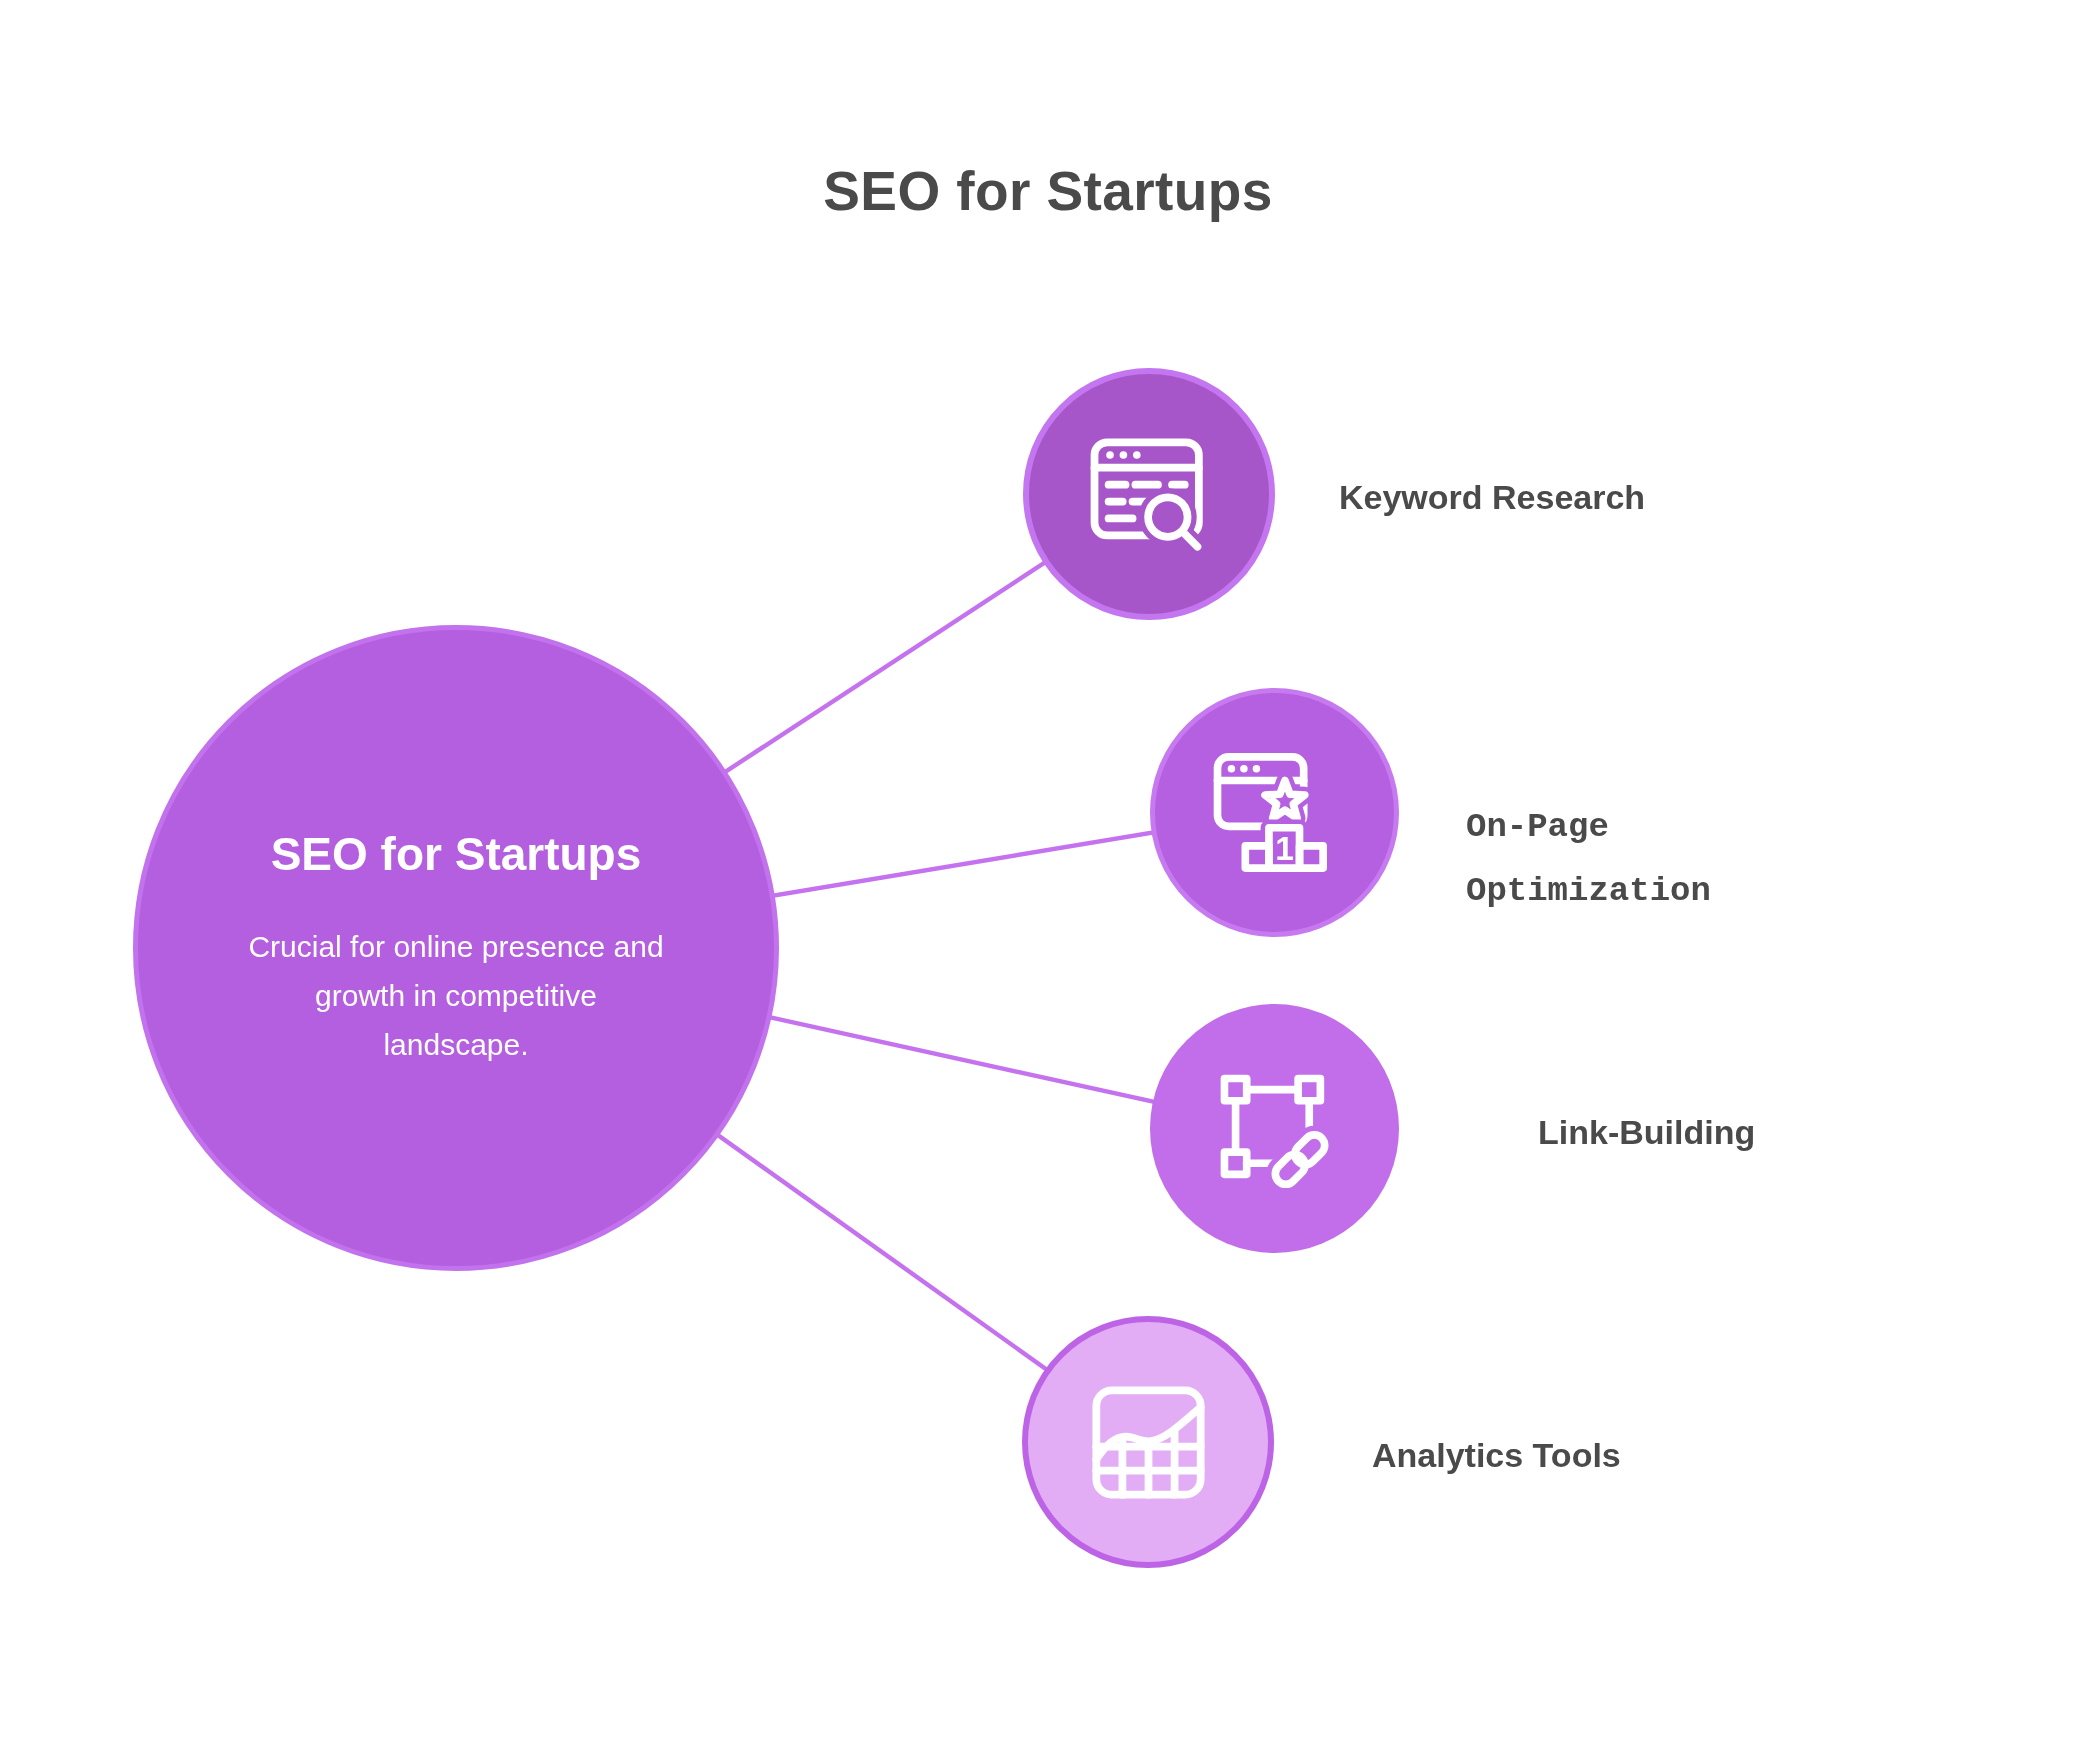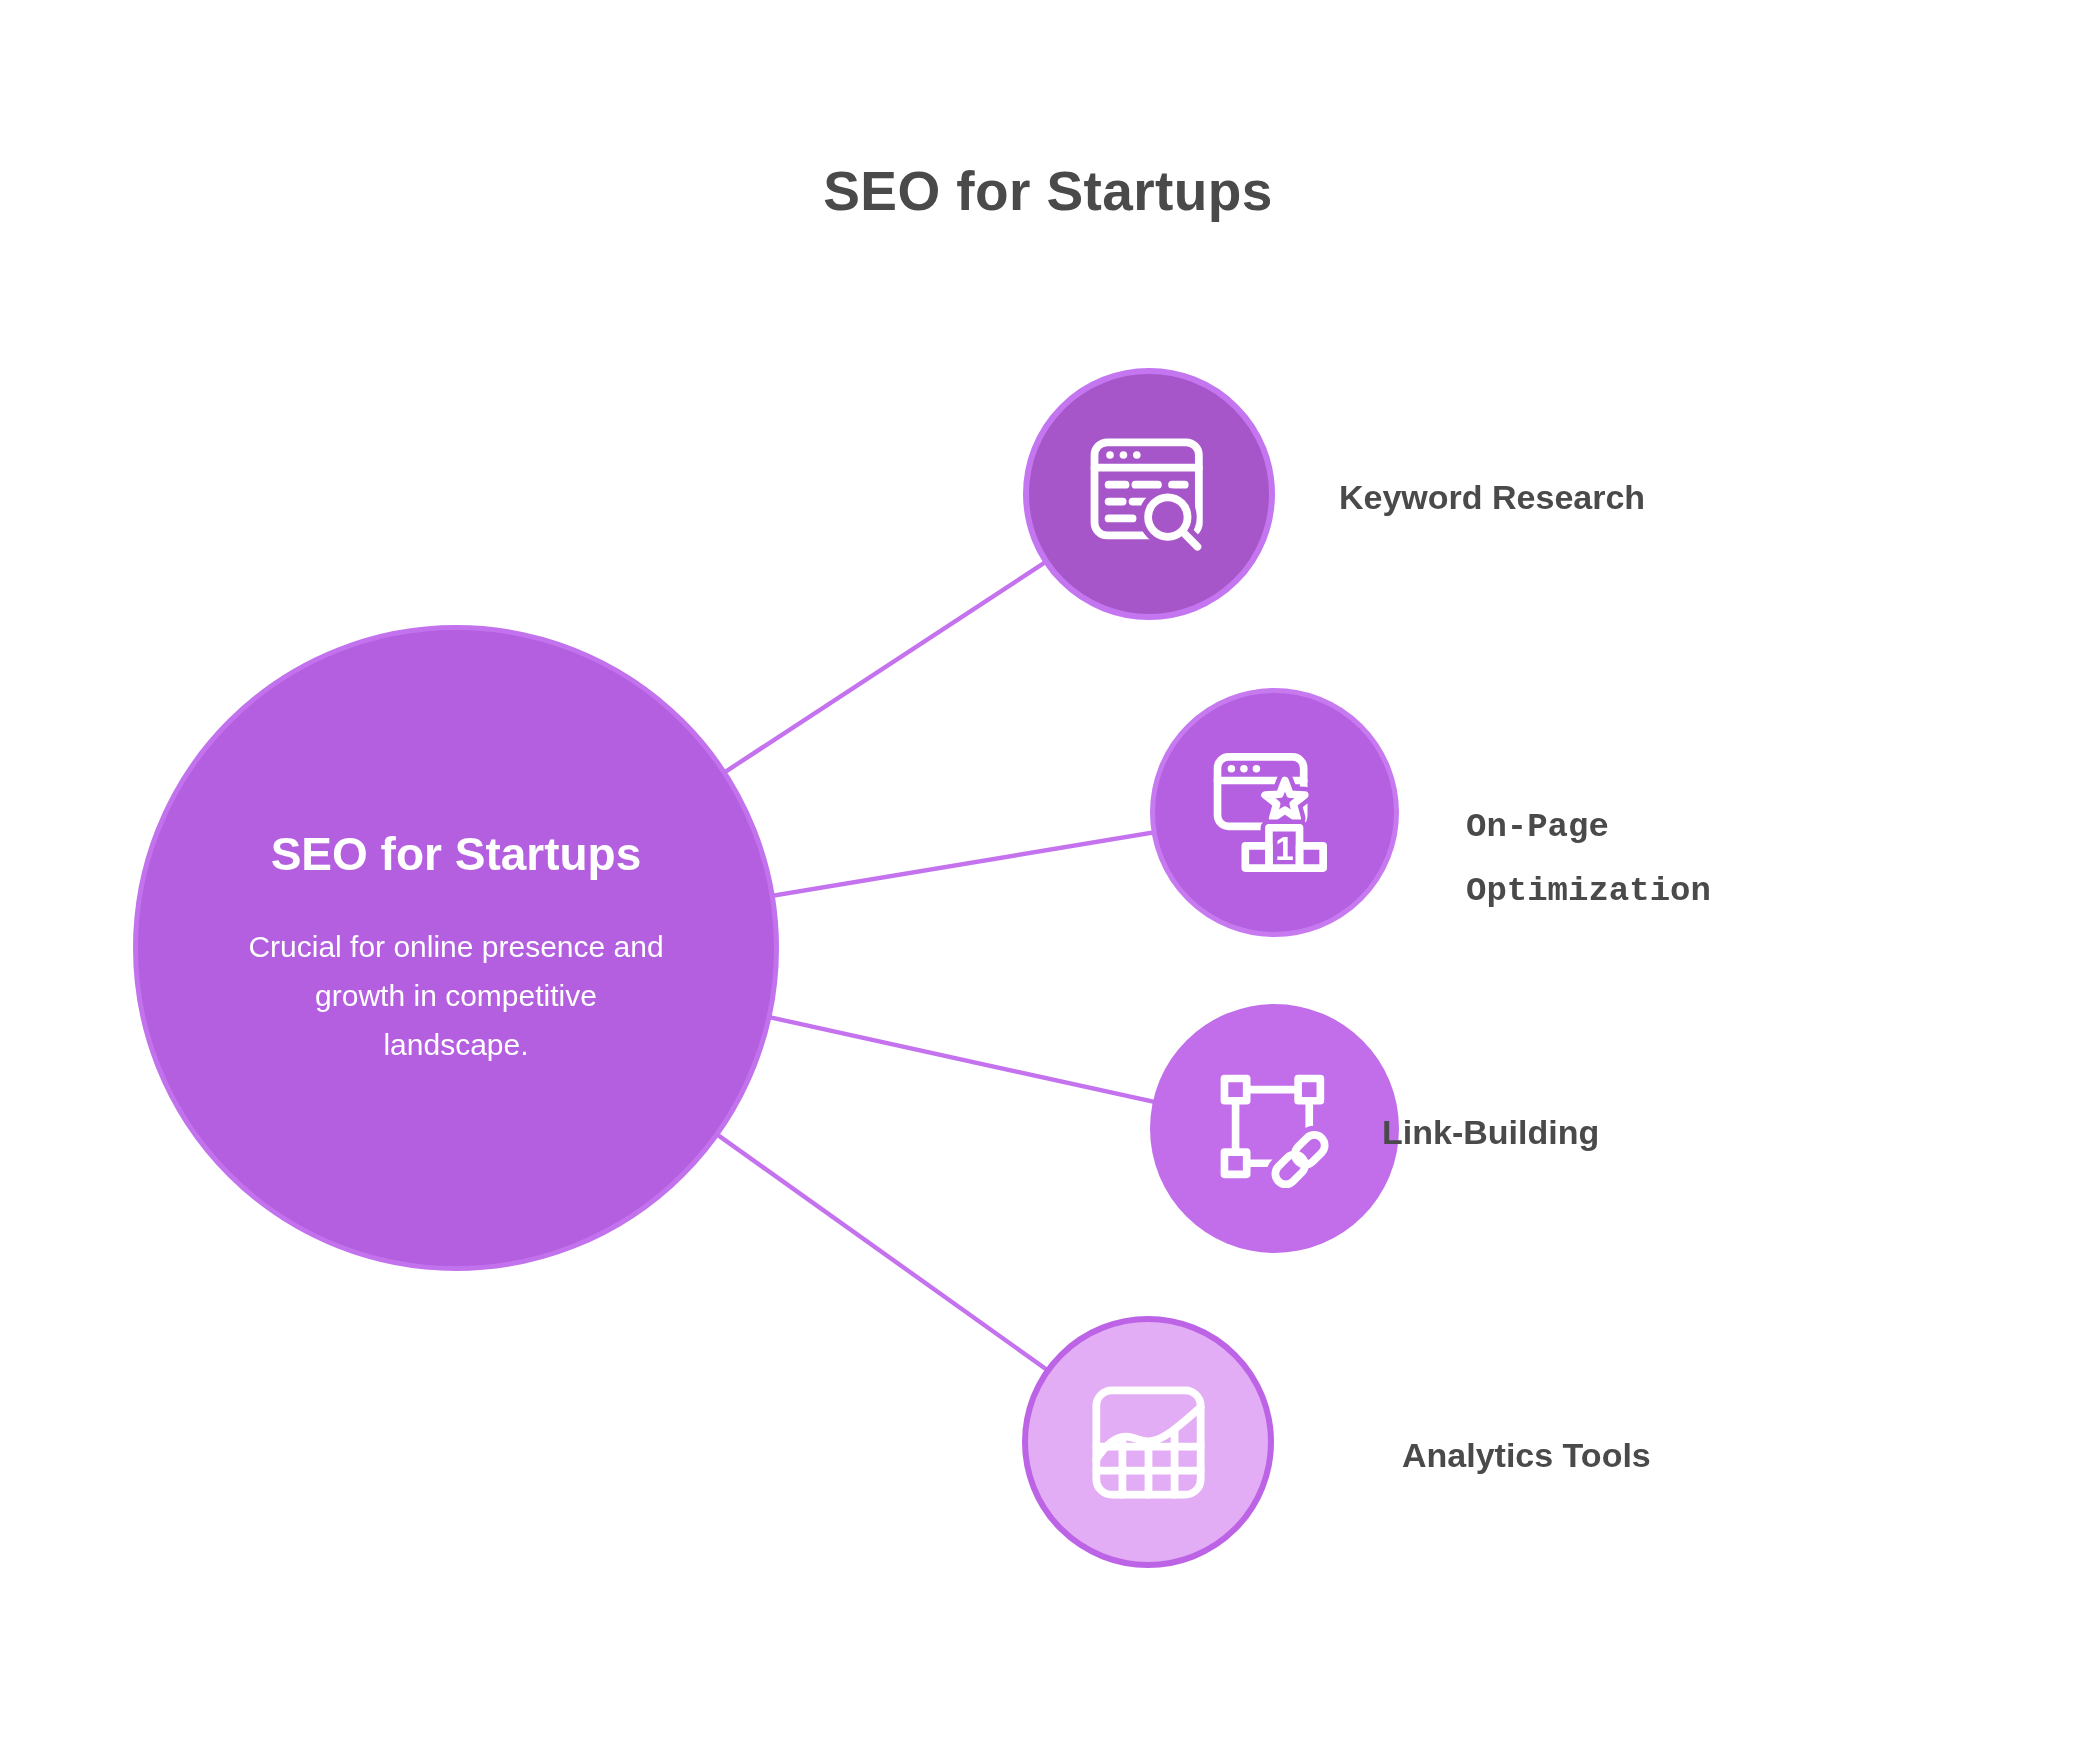--- a/index.html
+++ b/index.html
@@ -31,22 +31,22 @@
   .bc2 { left:1150px; top:675px; width:249px; height:249px; background:#b560e0; border:5.3px solid #c77af0; }
   .bc3 { left:1150px; top:991px; width:249px; height:249px; background:#c26eea; }
   .bc4 { left:1022px; top:1303px; width:252px; height:252px; background:#e3adf5; border:6.2px solid #bd64e6; }
 
   .branch-label {
     position:absolute; transform:translateY(-50%);
     font-size:34px; font-weight:bold; color:#4a4a4a; line-height:64px; white-space:pre-line;
   }
   .bl1 { left:1339px; top:484px; }
   .bl2 { left:1466px; top:846px; width:406px;font-family:Liberation Mono, monospace; }
-  .bl3 { left:1382px; top:1119px;text-align:right; }
-  .bl4 { left:1402px; top:1442px; }
+  .bl3 { left:1538px; top:1119px;text-align:right; }
+  .bl4 { left:1372px; top:1442px; }
 
   .icon { display:block; }
   .icon .st  { fill:none; stroke:#ffffff; stroke-width:5.5; stroke-linecap:round; stroke-linejoin:round; }
   .icon .dot { fill:#ffffff; stroke:none; }
   .icon .halo1 { fill:none; stroke:#a756c9; stroke-width:13; stroke-linecap:round; stroke-linejoin:round; }
   .icon .halo2 { fill:none; stroke:#b560e0; stroke-width:12; stroke-linecap:round; stroke-linejoin:round; }
   .icon .halo3 { fill:none; stroke:#c26eea; stroke-width:13; stroke-linecap:round; stroke-linejoin:round; }
   .icon .num { fill:#ffffff; font-family:"Liberation Sans","DejaVu Sans",sans-serif; font-size:24px; font-weight:bold; }
 </style>
 </head>

